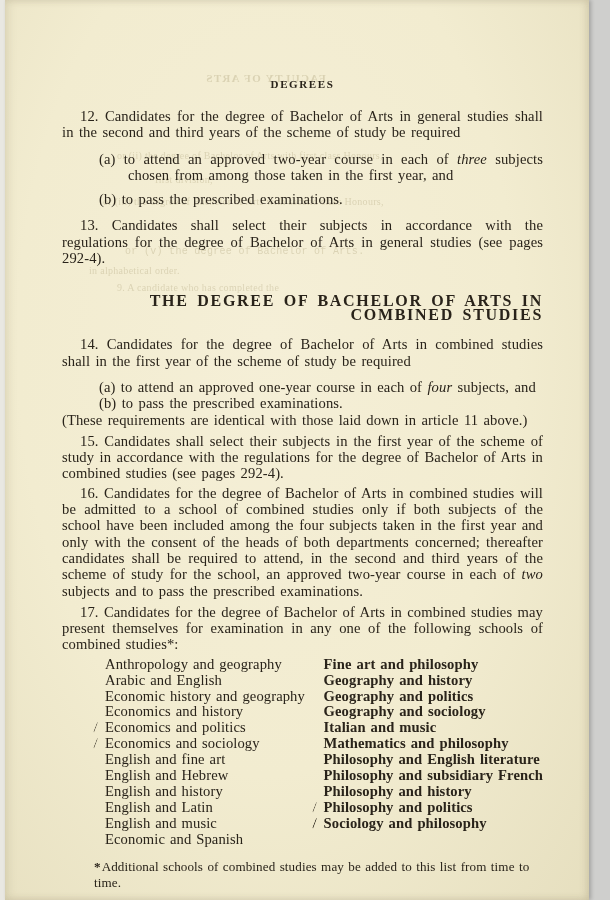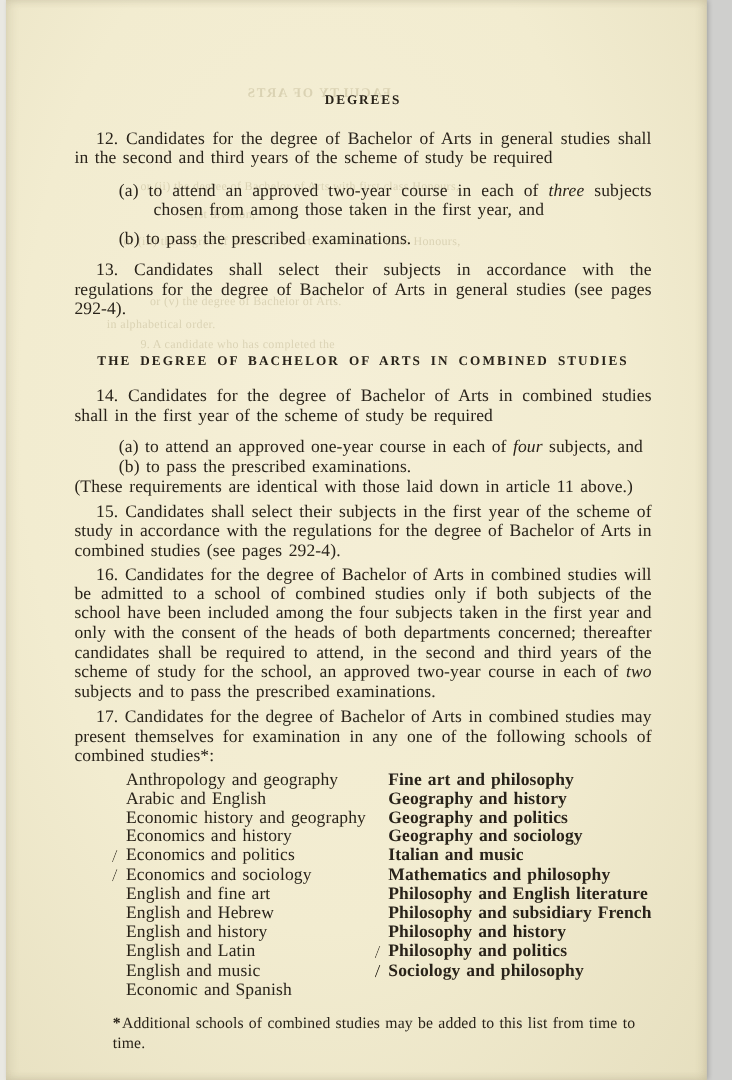--- a/index.html
+++ b/index.html
@@ -21,41 +21,41 @@
   }
   .ghosts{position:absolute; inset:0; pointer-events:none;}
   .ghosts div{
     position:absolute; color:var(--ghost); opacity:.30; filter:blur(.4px);
     font-size:10px; white-space:nowrap; letter-spacing:.3px;
   }
   .ghosts div:nth-of-type(1){top:72px; left:200px; transform:scaleX(-1); font-size:11px; letter-spacing:1.4px; font-weight:bold;}
   .ghosts div:nth-of-type(2){top:150px; left:112px;}
   .ghosts div:nth-of-type(3){top:174px; left:150px;}
   .ghosts div:nth-of-type(4){top:196px; left:98px;}
-  .ghosts div:nth-of-type(5){top:246px; left:120px;}
+  .ghosts div:nth-of-type(5){top:246px; left:120px;font-family:Liberation Mono, monospace;}
   .ghosts div:nth-of-type(6){top:265px; left:84px;}
   .ghosts div:nth-of-type(7){top:282px; left:112px;}
   .ghosts div:nth-of-type(8){top:440px; left:104px;}
 
   .content{
     position:absolute; left:57px; top:0; width:481px;
     font-size:14.6px; line-height:16.3px; text-align:justify;
     word-spacing:1.6px; letter-spacing:.1px;
   }
   .runhead{
     margin-top:78px; text-align:center; font-size:11px; font-weight:bold;
     letter-spacing:1.6px; line-height:12px; word-spacing:2px;
   }
   .para{text-indent:18px;}
   .p12{margin-top:18px;}
   .item{margin-top:10px; padding-left:66px; text-indent:-29px;}
   .item-b{margin-top:8px;}
   .p13{margin-top:10px;}
   .section-head{
-    margin-top:28px; text-align:center; font-size:11px; line-height:14px;
+    margin-top:28px; text-align:right; font-size:16px; line-height:14px;
     letter-spacing:1.7px; word-spacing:3px;
   }
   .p14{margin-top:14px;}
   .item14a{margin-top:10px;}
   .item14b{margin-top:0;}
   .note{margin-top:0;}
   .p15{margin-top:5px;}
   .p16{margin-top:3px;}
   .p17{margin-top:5px;}
   em{font-style:italic;}

